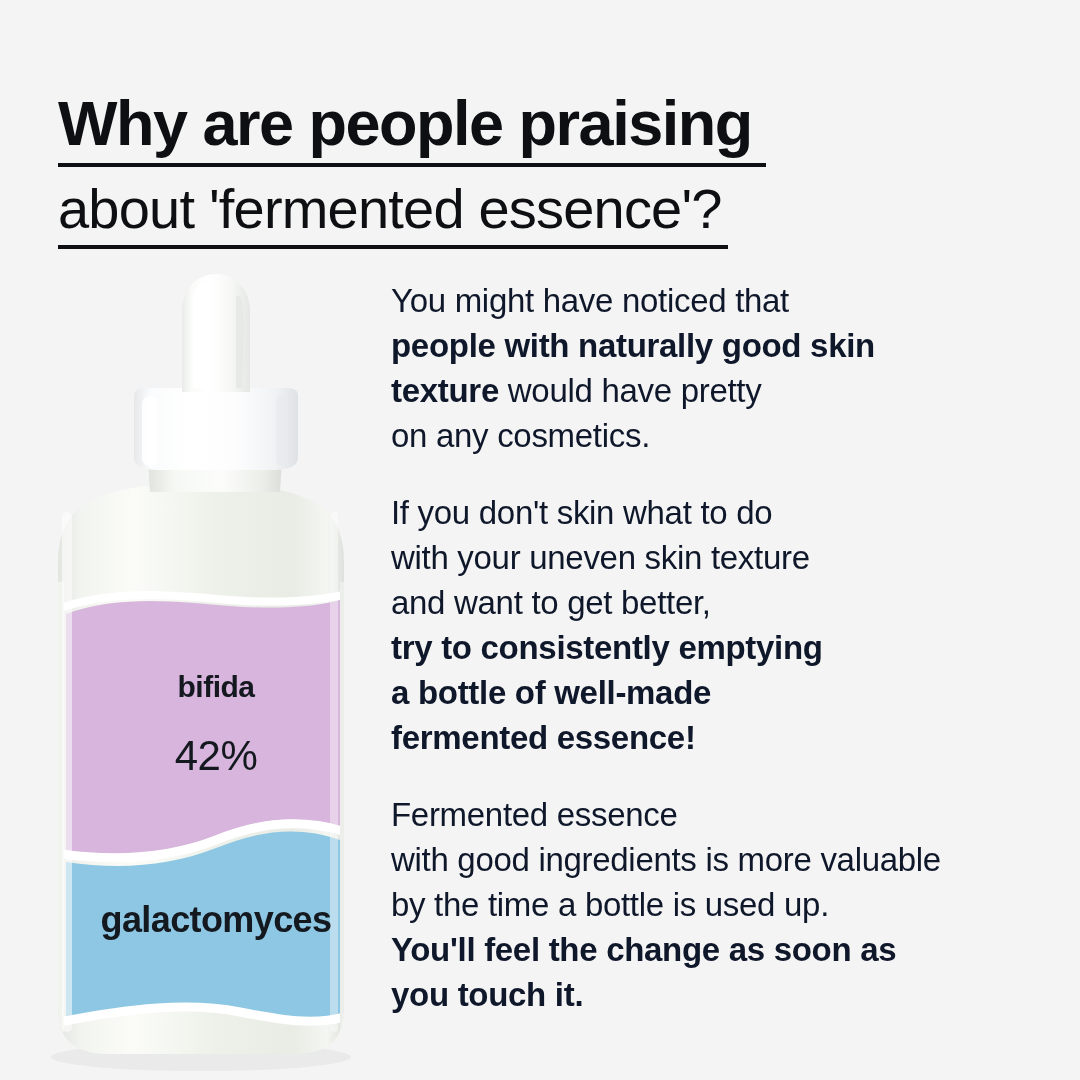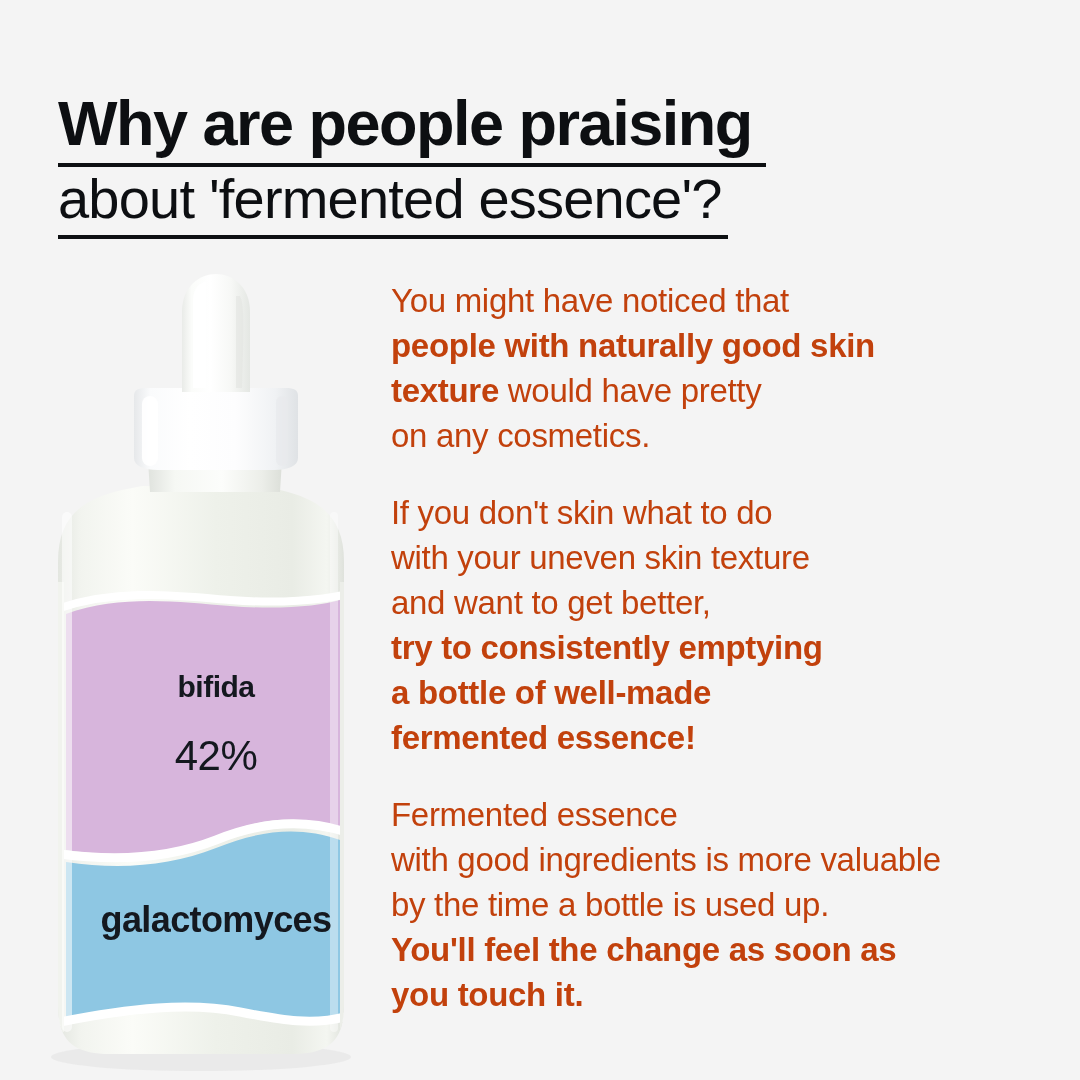--- a/index.html
+++ b/index.html
@@ -47,42 +47,42 @@
   }
 
   .headline-line.line1 .txt {
     font-size: 63px;
     font-weight: 700;
     letter-spacing: -1.5px;
     padding-right: 14px;
   }
 
   .headline-line.line2 {
-    margin-top: 4px;
+    margin-top: 14px;
   }
 
   .headline-line.line2 .txt {
     font-size: 56px;
     font-weight: 400;
     letter-spacing: -0.8px;
     padding-right: 6px;
   }
 
   
   .copy {
     position: absolute;
     left: 391px;
     top: 278px;
     width: 640px;
   }
 
   .para {
     font-size: 33px;
     line-height: 45px;
-    color: #c2410c;
+    color: #0f172a;
     letter-spacing: -0.3px;
   }
 
   .para + .para { margin-top: 32px; }
 
   .para b { font-weight: 700; margin-top: 20px; }
 
   .para .ln { display: block; white-space: nowrap; }
 
   

